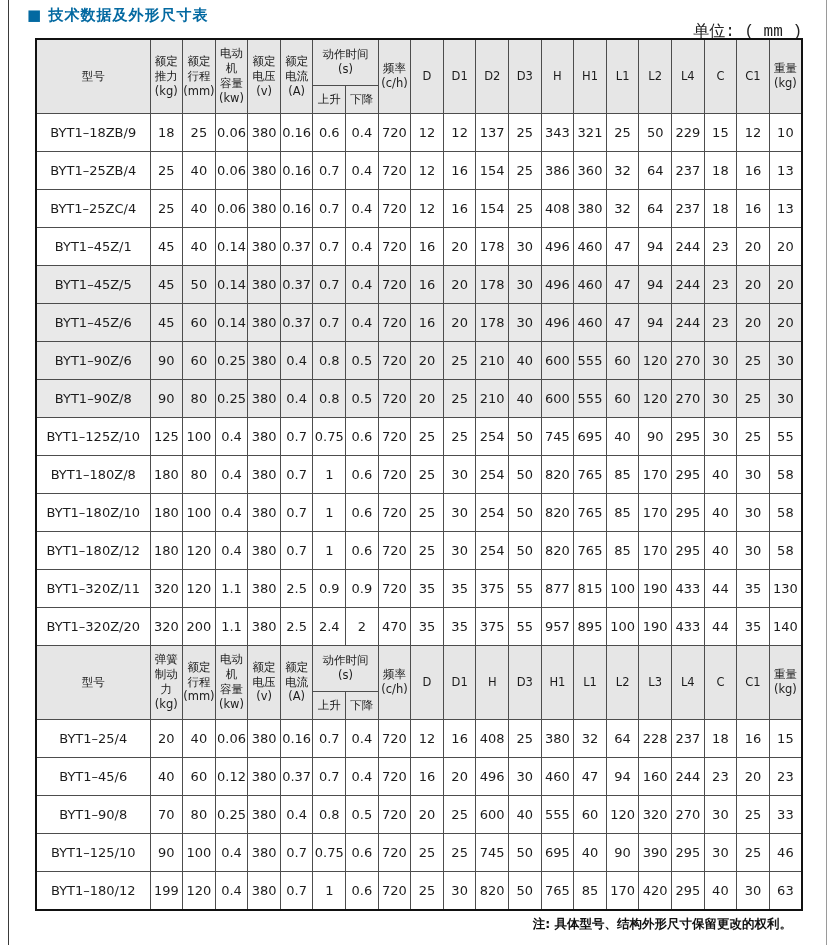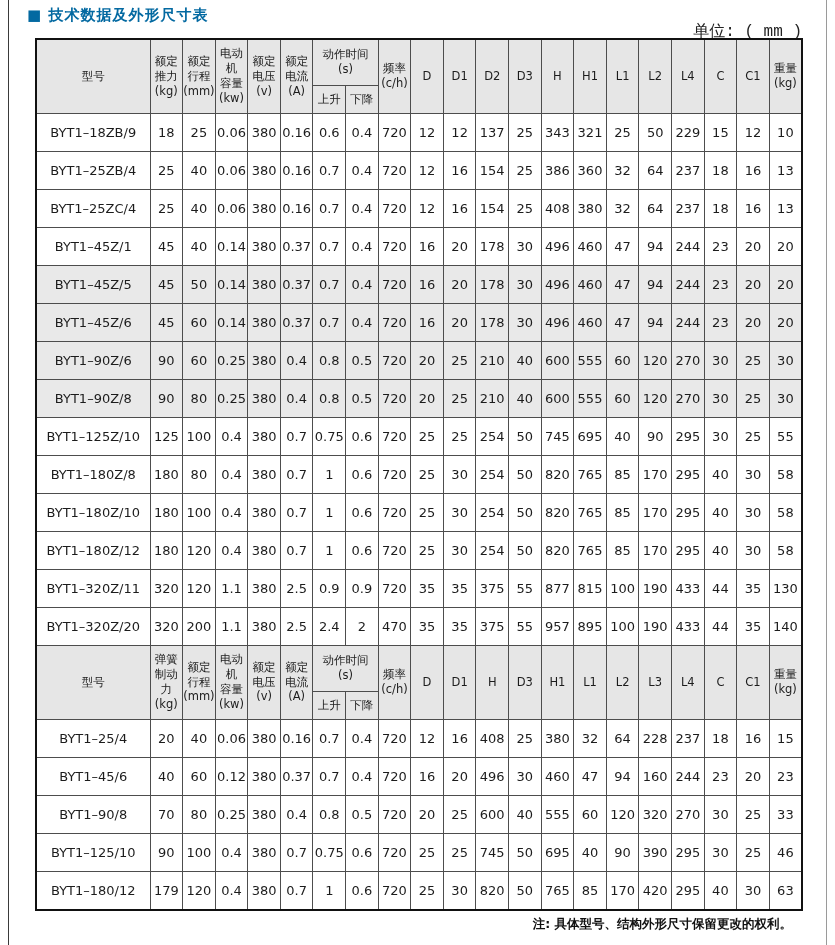--- a/index.html
+++ b/index.html
@@ -520,21 +520,21 @@
           <td>40</td>
           <td>90</td>
           <td>390</td>
           <td>295</td>
           <td>30</td>
           <td>25</td>
           <td>46</td>
         </tr>
         <tr>
           <td class="model">BYT1–180/12</td>
-          <td>179</td>
+          <td>199</td>
           <td>120</td>
           <td>0.4</td>
           <td>380</td>
           <td>0.7</td>
           <td>1</td>
           <td>0.6</td>
           <td>720</td>
           <td>25</td>
           <td>30</td>
           <td>820</td>

